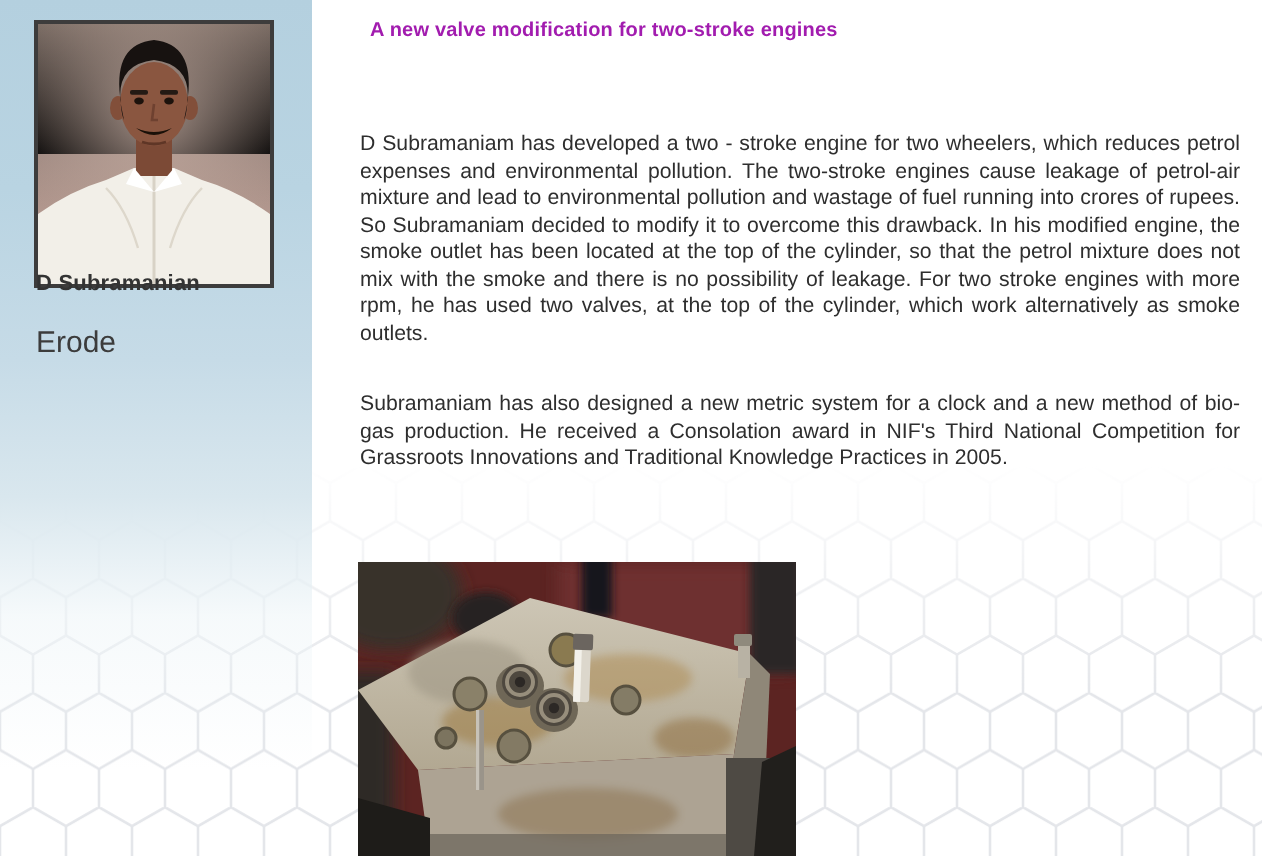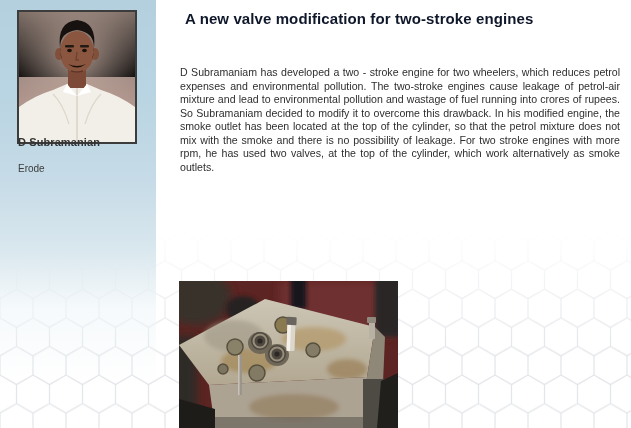--- a/index.html
+++ b/index.html
@@ -28,27 +28,27 @@
     position:absolute;left:17px;top:10px;width:116px;height:130px;
     border:2px solid #3d3c3c;background:#8a7a70;z-index:2;
   }
   .portrait-frame svg{display:block;}
   .inventor-name{
     position:absolute;left:18px;top:136px;z-index:2;
     font-size:11px;font-weight:bold;color:#333333;letter-spacing:.1px;
   }
   .inventor-location{
     position:absolute;left:18px;top:163px;z-index:2;
-    font-size:10px;color:#3c3c3c;
+    font-size:15px;color:#3c3c3c;
   }
 
   
   .page-title{
     position:absolute;left:185px;top:10px;z-index:2;
-    font-size:15px;font-weight:bold;color:#0f172a;letter-spacing:.1px;
+    font-size:10px;font-weight:bold;color:#a21caf;letter-spacing:.1px;
   }
   .article{
     position:absolute;left:180px;top:66px;width:440px;z-index:2;
     font-size:10.6px;line-height:13.5px;color:#2e2e2e;text-align:justify;
   }
   .article p{margin:0 0 22px 0;}
 
   
   .engine-photo{
     position:absolute;left:179px;top:281px;width:219px;height:147px;
@@ -128,20 +128,21 @@
     </svg>
   </div>
 
   <div class="inventor-name">D Subramanian</div>
   <div class="inventor-location">Erode</div>
 
   <h1 class="page-title" style="margin:0;">A new valve modification for two-stroke engines</h1>
 
   <div class="article">
     <p>D Subramaniam has developed a two - stroke engine for two wheelers, which reduces petrol expenses and environmental pollution. The two-stroke engines cause leakage of petrol-air mixture and lead to environmental pollution and wastage of fuel running into crores of rupees. So Subramaniam decided to modify it to overcome this drawback. In his modified engine, the smoke outlet has been located at the top of the cylinder, so that the petrol mixture does not mix with the smoke and there is no possibility of leakage. For two stroke engines with more rpm, he has used two valves, at the top of the cylinder, which work alternatively as smoke outlets.</p>
+    <p>Subramaniam has also designed a new metric system for a clock and a new method of bio-gas production. He received a Consolation award in NIF's Third National Competition for Grassroots Innovations and Traditional Knowledge Practices in 2005.</p>
   </div>
 
   <div class="engine-photo">
     <svg width="219" height="147" viewBox="0 0 219 147" xmlns="http://www.w3.org/2000/svg">
       <defs>
         <filter id="b4" x="-60%" y="-60%" width="220%" height="220%">
             <feGaussianBlur stdDeviation="4"></feGaussianBlur>
           </filter>
         <filter id="b2" x="-60%" y="-60%" width="220%" height="220%">
             <feGaussianBlur stdDeviation="2"></feGaussianBlur>

